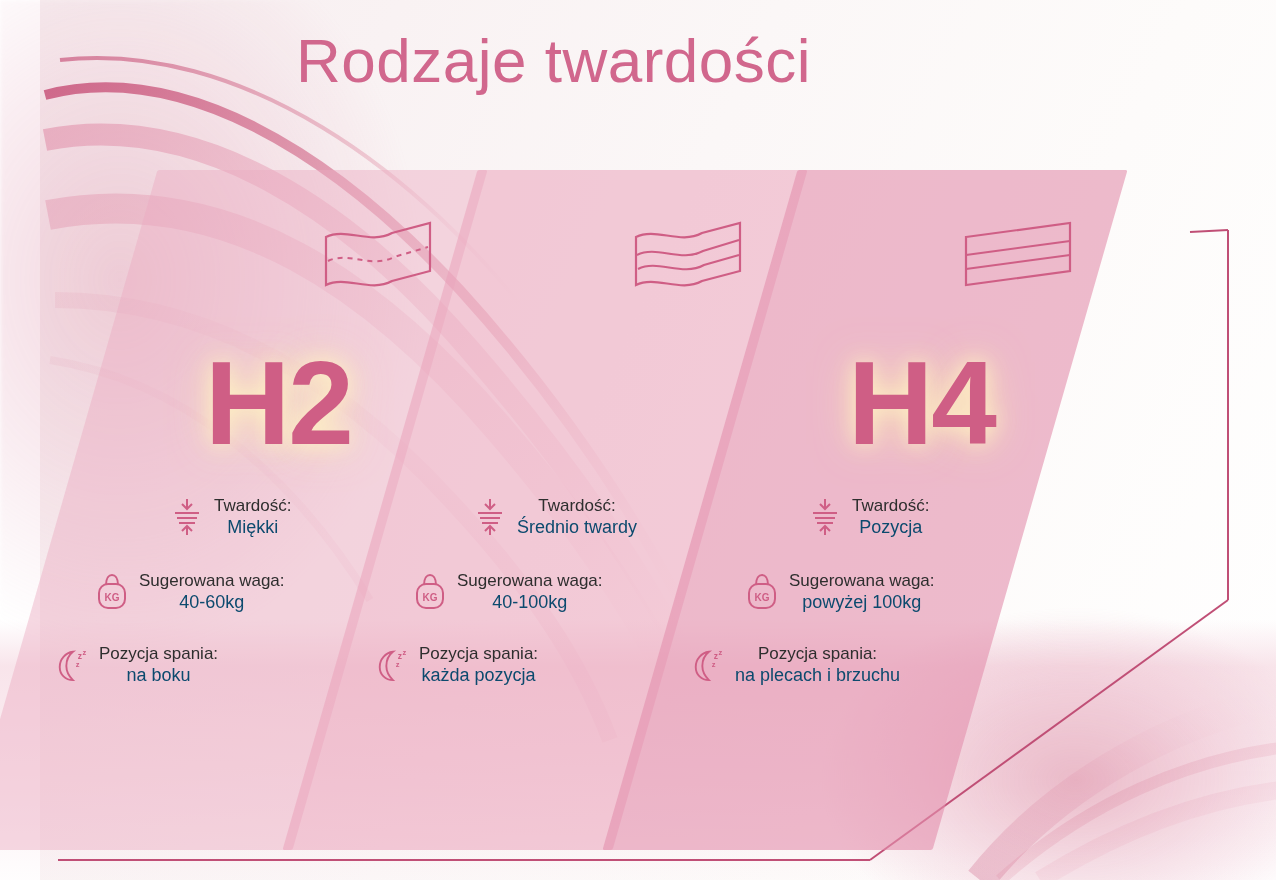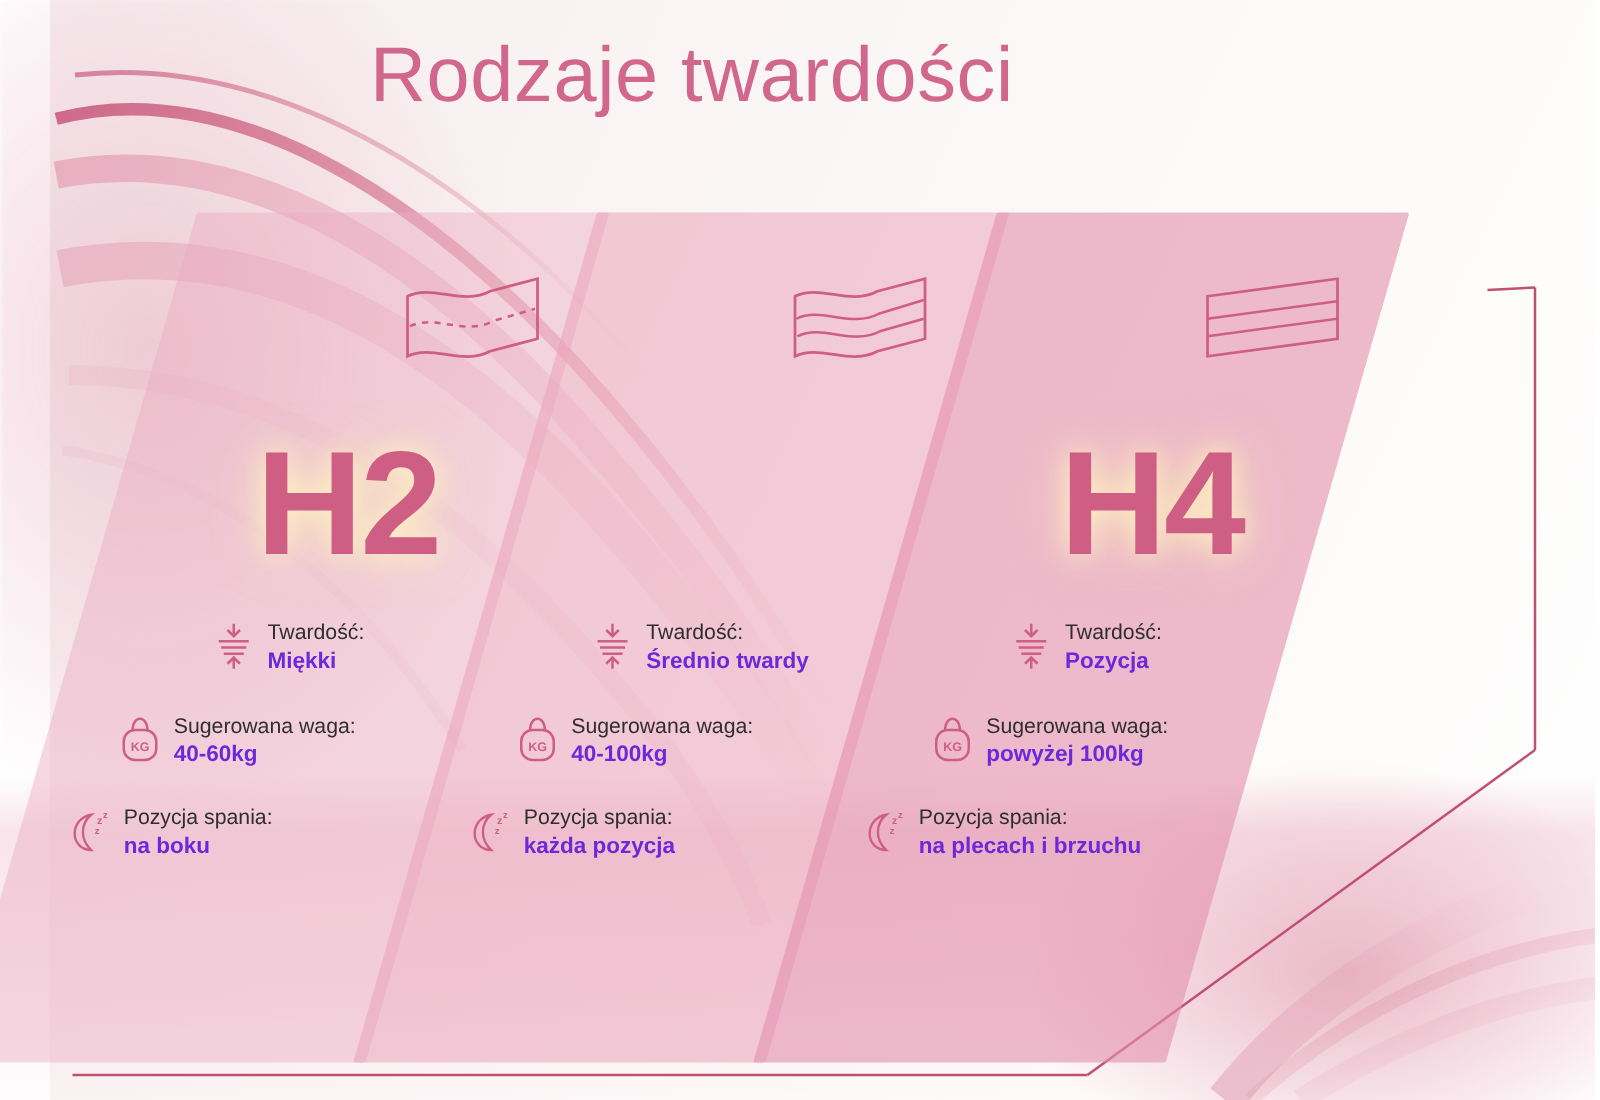--- a/index.html
+++ b/index.html
@@ -12,20 +12,21 @@
     overflow: hidden;
     font-family: "Liberation Sans", sans-serif;
     background: #ffffff;
   }
   .canvas {
     position: relative;
     width: 1276px;
     height: 880px;
     overflow: hidden;
     background: #ffffff;
+    text-align: center;
   }
 
   
   .bg-base {
     position: absolute;
     left: 40px; top: 0; right: 0; bottom: 0;
     background:
       linear-gradient(115deg, #f7eef0 0%, #f9f2f3 22%, #fbf7f7 45%, #fdfbfa 70%, #ffffff 100%);
   }
   .bg-soft-left {
@@ -152,22 +153,22 @@
   }
   .spec .txt { line-height: 1.25; }
   .spec .lbl {
     font-size: 17px;
     color: #2e2e2e;
     font-weight: 400;
     white-space: nowrap;
   }
   .spec .val {
     font-size: 18px;
-    color: #6d28d9;
-    font-weight: 700;
+    color: #0c4a6e;
+    font-weight: 400;
     white-space: nowrap;
     margin-top: 2px;
   }
 
   .spec.r1 { top: 325px; }
   .spec.r2 { top: 400px; }
   .spec.r3 { top: 473px; }
 
   .card-inner.c1 .spec.r1 { left: 110px; }
   .card-inner.c1 .spec.r2 { left: 35px; }

